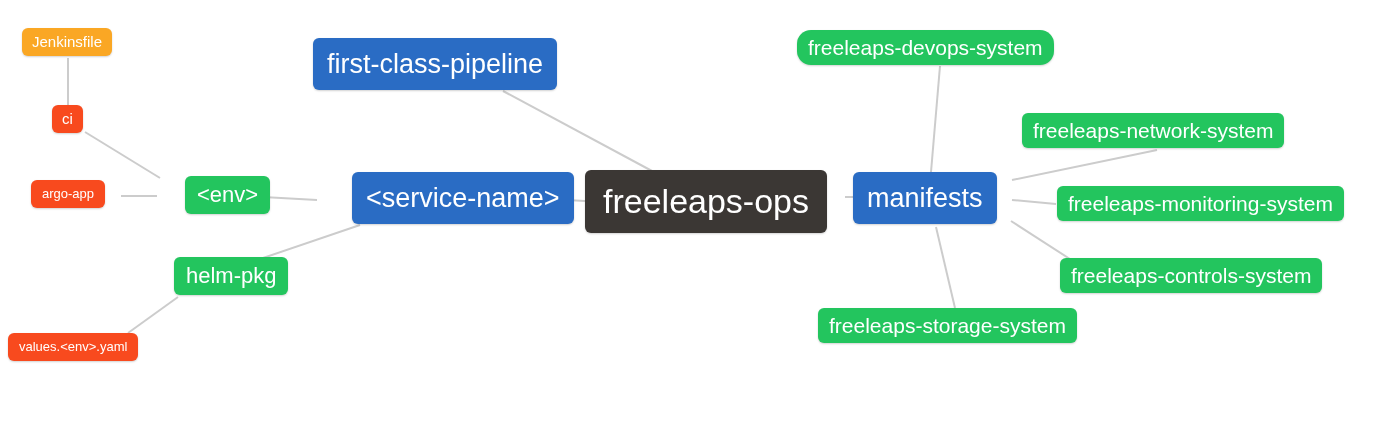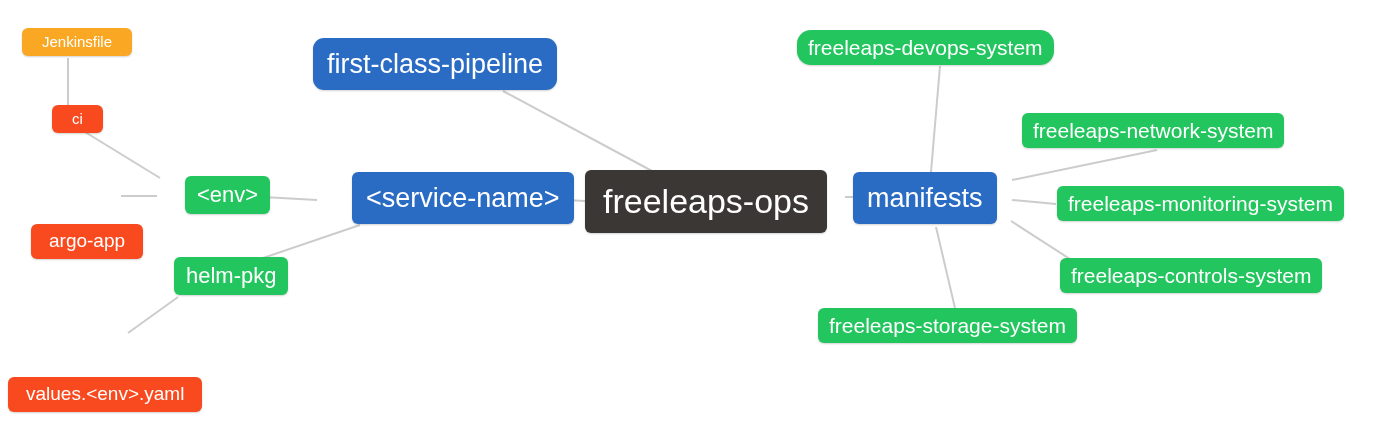--- a/index.html
+++ b/index.html
@@ -25,34 +25,34 @@
     cursor:pointer;
     line-height:1.2;
   }
   
   .c-blue  {background:#2a6cc4;}
   .c-green {background:#23c55e;}
   .c-red   {background:#f84a1e;}
   .c-orange{background:#faa724;}
   .c-dark  {background:#3b3734;}
   
-  .size-s  {font-size:15px;padding:5px 20px;text-align:center;}
-  .size-sm {font-size:19px;padding:6px 18px;margin-top:44px;}
+  .size-s  {font-size:15px;padding:5px 10px;text-align:center;}
+  .size-sm {font-size:13px;padding:6px 11px;}
   .size-m  {font-size:22px;padding:6px 12px;margin-left:28px;}
   .size-ml {font-size:21px;padding:5px 11px;}
   .size-l  {font-size:27px;padding:10px 14px;}
   .size-xl {font-size:34px;padding:11px 18px;}
   
   #n-jenkinsfile {left:22px;  top:28px;}
   #n-ci          {left:52px;  top:105px;}
   #n-argo-app    {left:31px;  top:180px;}
   #n-env         {left:157px; top:176px;}
   #n-helm-pkg    {left:146px; top:257px;}
   #n-values      {left:8px;   top:333px;}
-  #n-fcp         {left:313px; top:38px;border-radius:11px;}
+  #n-fcp         {left:313px; top:38px;}
   #n-service     {left:317px; top:172px;margin-left:35px;}
   #n-root        {left:585px; top:170px;}
   #n-manifests   {left:853px; top:172px;}
   #n-devops      {left:797px; top:30px;border-radius:14px;}
   #n-network     {left:1022px;top:113px;}
   #n-monitoring  {left:1057px;top:186px;}
   #n-controls    {left:1060px;top:258px;}
   #n-storage     {left:818px; top:308px;}
 </style>
 </head>

